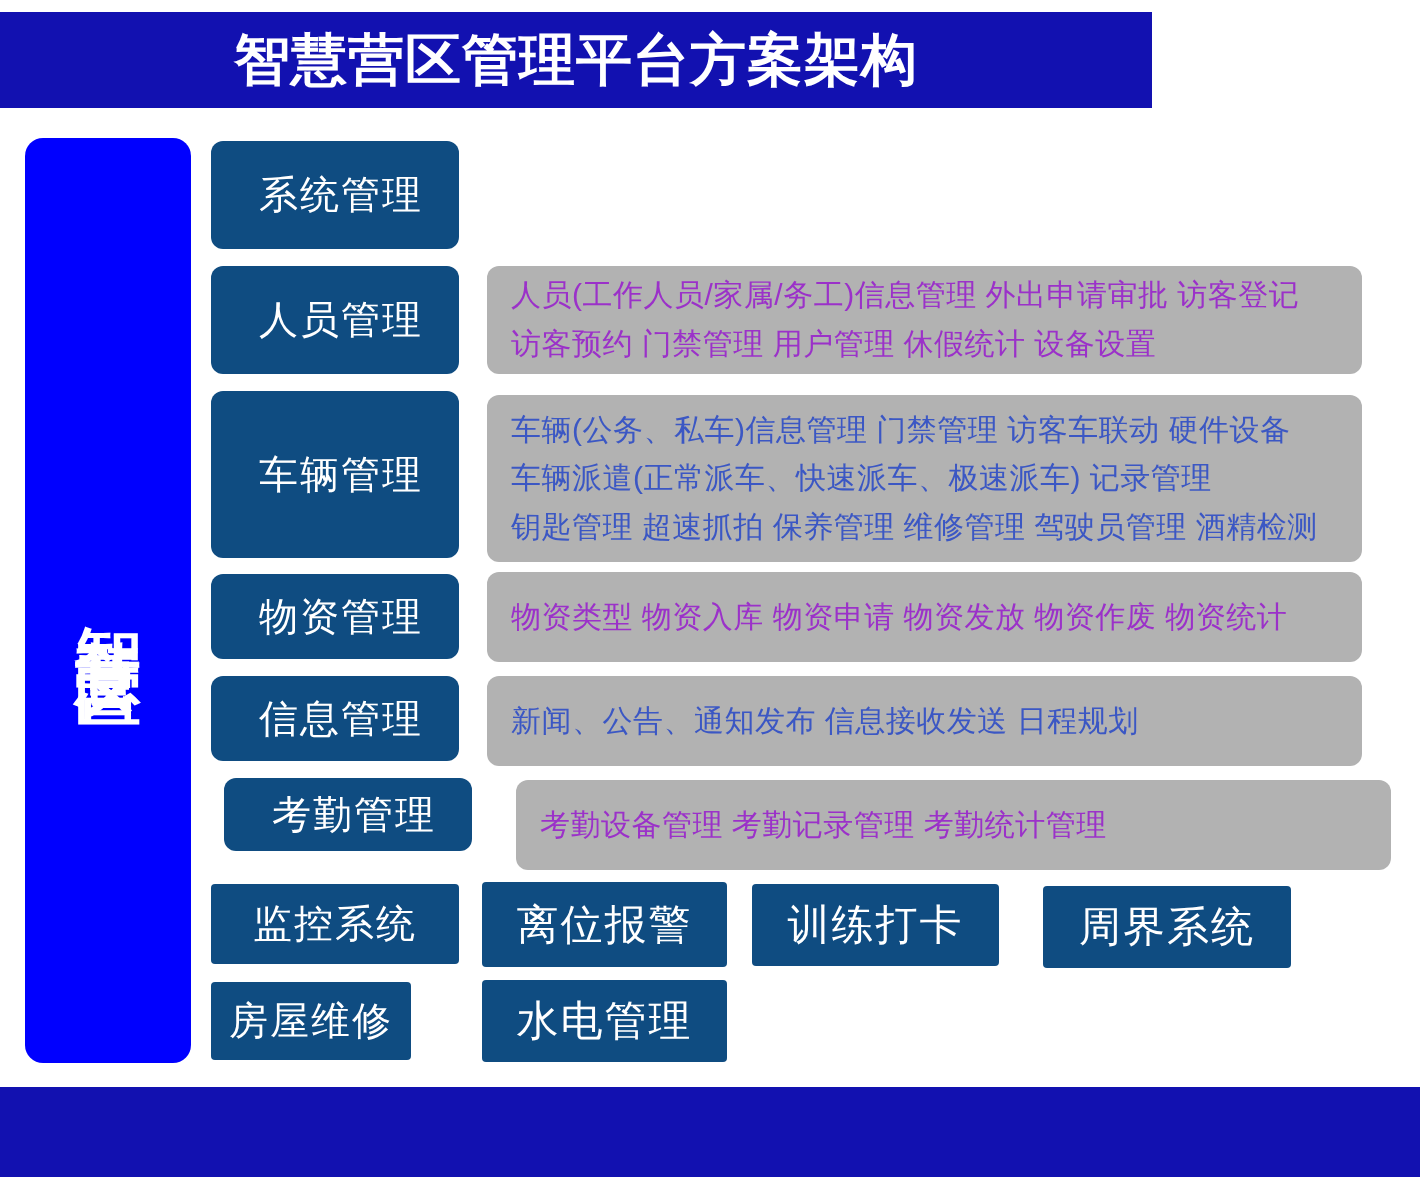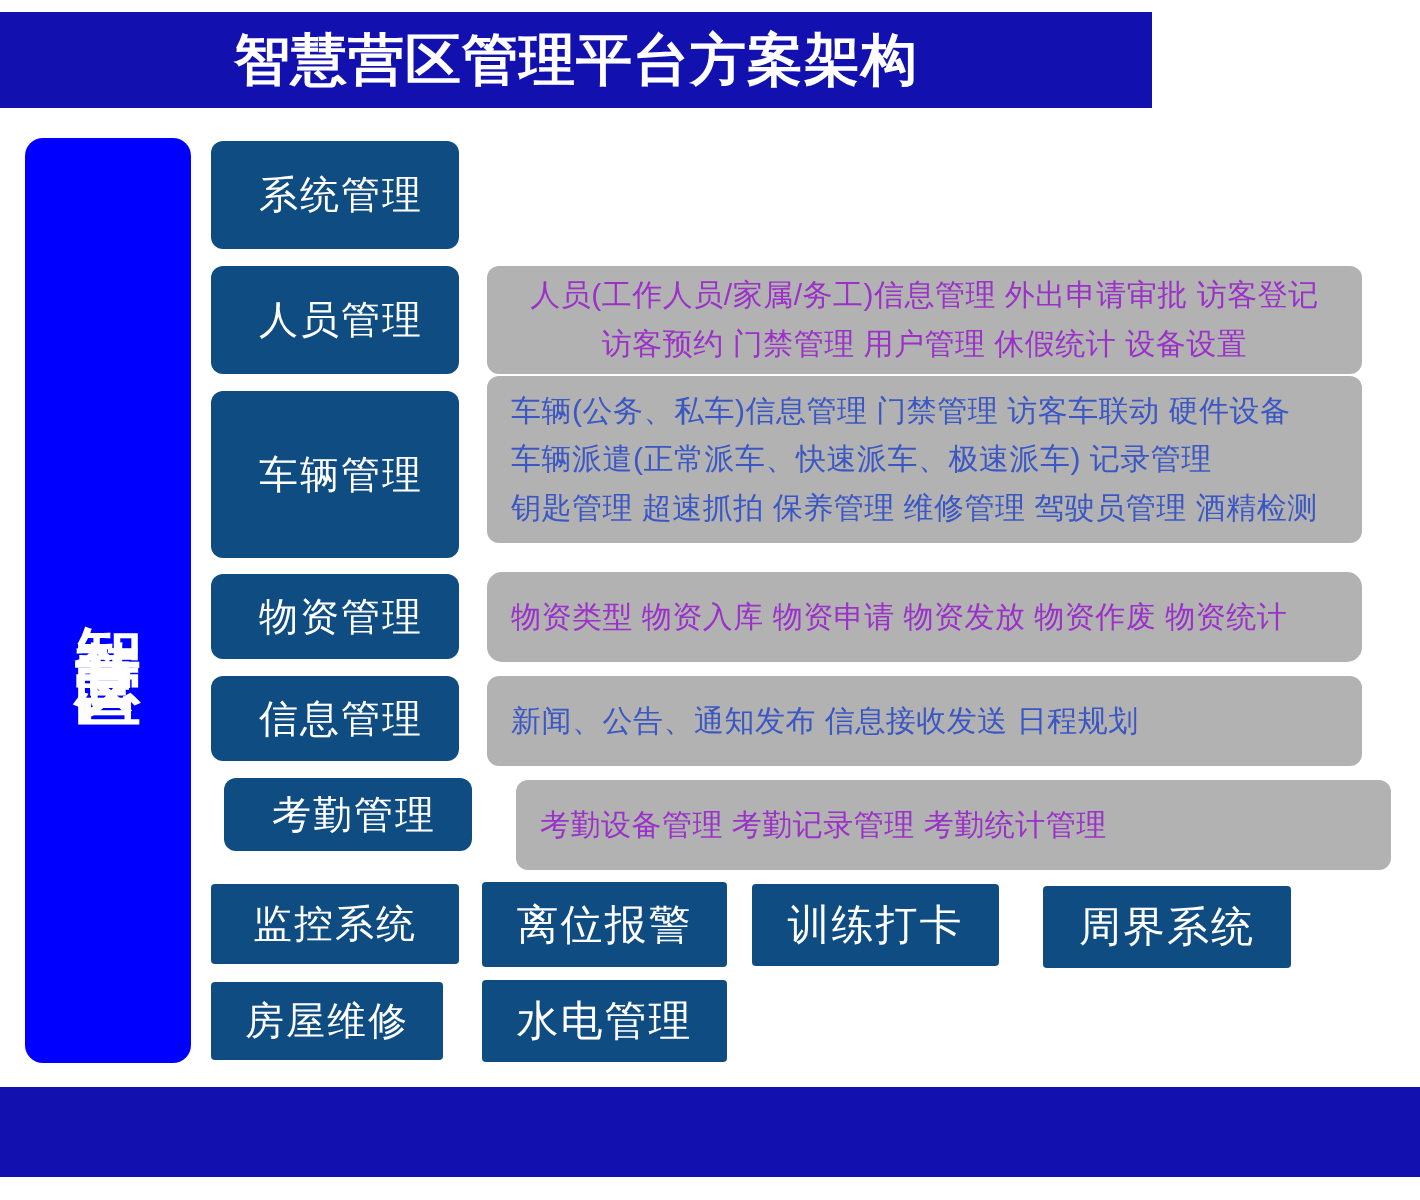--- a/index.html
+++ b/index.html
@@ -146,38 +146,38 @@
 
 <div class="board">
 
   <div class="nav-btn dark" style="left:211px; top:141px; width:248px; height:108px;">
     <span>系统管理</span>
   </div>
 
   <div class="nav-btn dark" style="left:211px; top:266px; width:248px; height:108px;">
     <span>人员管理</span>
   </div>
-  <div class="panel purple" style="left:487px; top:266px; width:875px; height:108px;text-align:center;">
+  <div class="panel purple" style="left:487px; top:266px; width:875px; height:108px;">
     <div class="line">人员(工作人员/家属/务工)信息管理    外出申请审批  访客登记</div>
     <div class="line">访客预约  门禁管理  用户管理  休假统计  设备设置</div>
   </div>
 
   <div class="nav-btn dark" style="left:211px; top:391px; width:248px; height:167px;">
     <span>车辆管理</span>
   </div>
-  <div class="panel blue" style="left:487px; top:376px; width:875px; height:167px;">
+  <div class="panel blue" style="left:487px; top:395px; width:875px; height:167px;">
     <div class="line">车辆(公务、私车)信息管理    门禁管理    访客车联动  硬件设备</div>
     <div class="line">车辆派遣(正常派车、快速派车、极速派车)  记录管理</div>
     <div class="line">钥匙管理  超速抓拍  保养管理  维修管理  驾驶员管理  酒精检测</div>
   </div>
 
   <div class="nav-btn dark" style="left:211px; top:574px; width:248px; height:85px;">
     <span>物资管理</span>
   </div>
-  <div class="panel purple" style="left:487px; top:572px; width:875px; height:90px;border-radius:15px;">
+  <div class="panel purple" style="left:487px; top:572px; width:875px; height:90px;">
     <div class="line">物资类型  物资入库    物资申请    物资发放  物资作废  物资统计</div>
   </div>
 
   <div class="nav-btn dark" style="left:211px; top:676px; width:248px; height:85px;">
     <span>信息管理</span>
   </div>
   <div class="panel blue" style="left:487px; top:676px; width:875px; height:90px;">
     <div class="line">新闻、公告、通知发布    信息接收发送    日程规划</div>
   </div>
 
@@ -194,21 +194,21 @@
   <div class="tile" style="left:482px; top:882px; width:245px; height:85px;">
     <span>离位报警</span>
   </div>
   <div class="tile" style="left:752px; top:884px; width:247px; height:82px;">
     <span>训练打卡</span>
   </div>
   <div class="tile" style="left:1043px; top:886px; width:248px; height:82px;">
     <span>周界系统</span>
   </div>
 
-  <div class="tile" style="left:211px; top:982px; width:232px; height:78px; font-size:39px;">
+  <div class="tile" style="left:211px; top:982px; width:200px; height:78px; font-size:39px;">
     <span>房屋维修</span>
   </div>
   <div class="tile" style="left:482px; top:980px; width:245px; height:82px;">
     <span>水电管理</span>
   </div>
 
 </div>
 
 <div class="footer-bar"></div>
 

